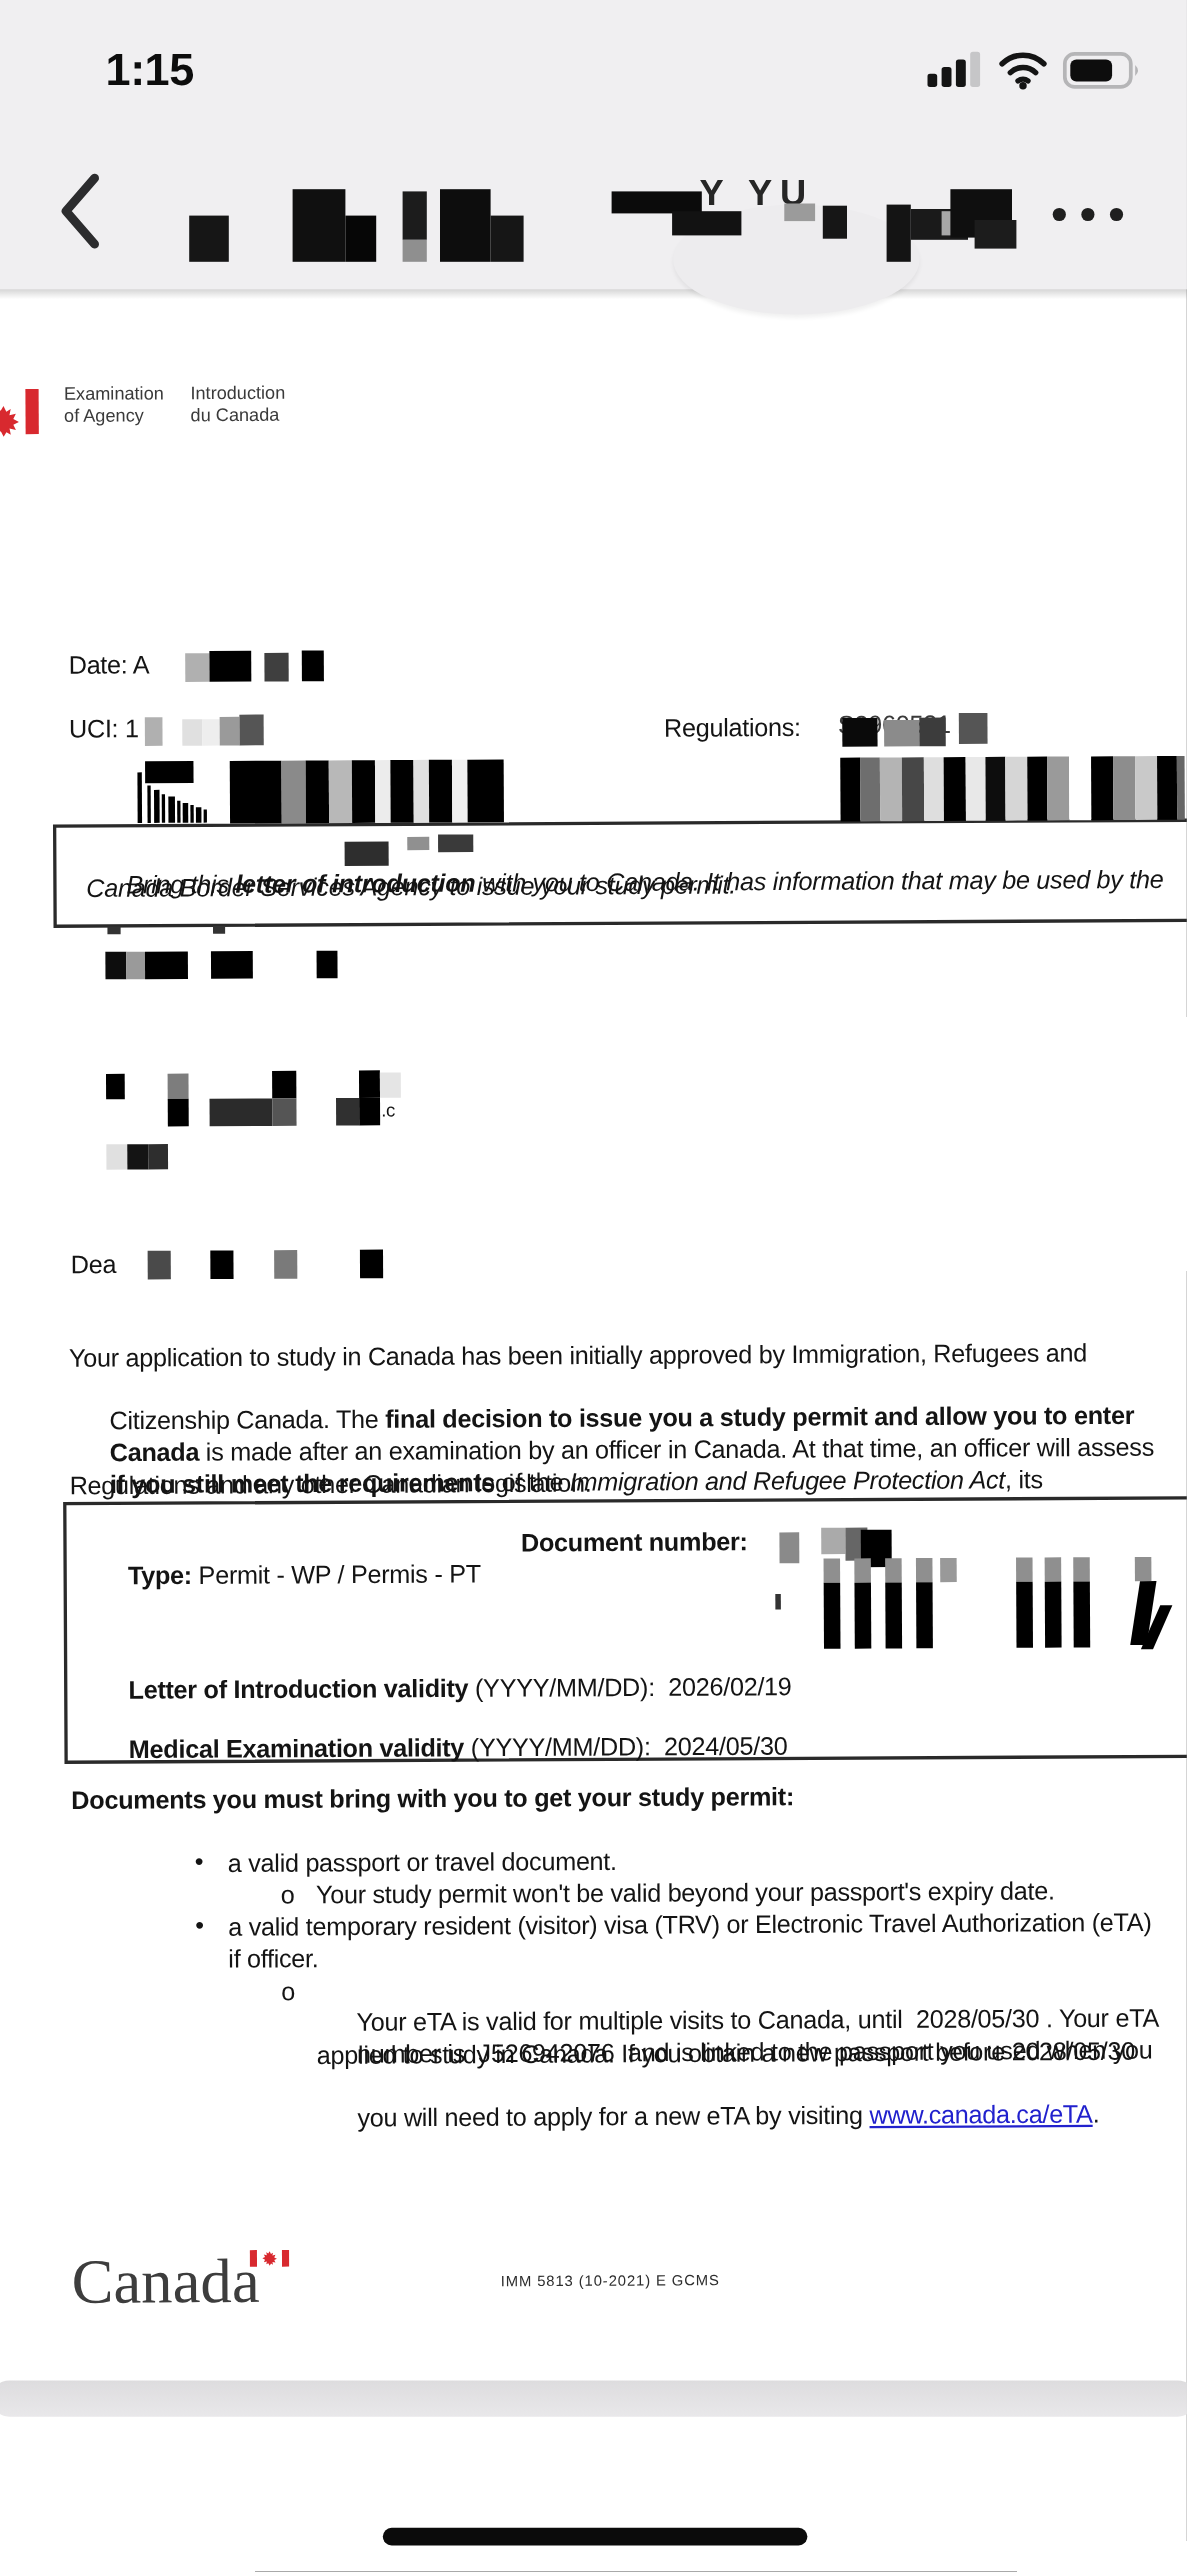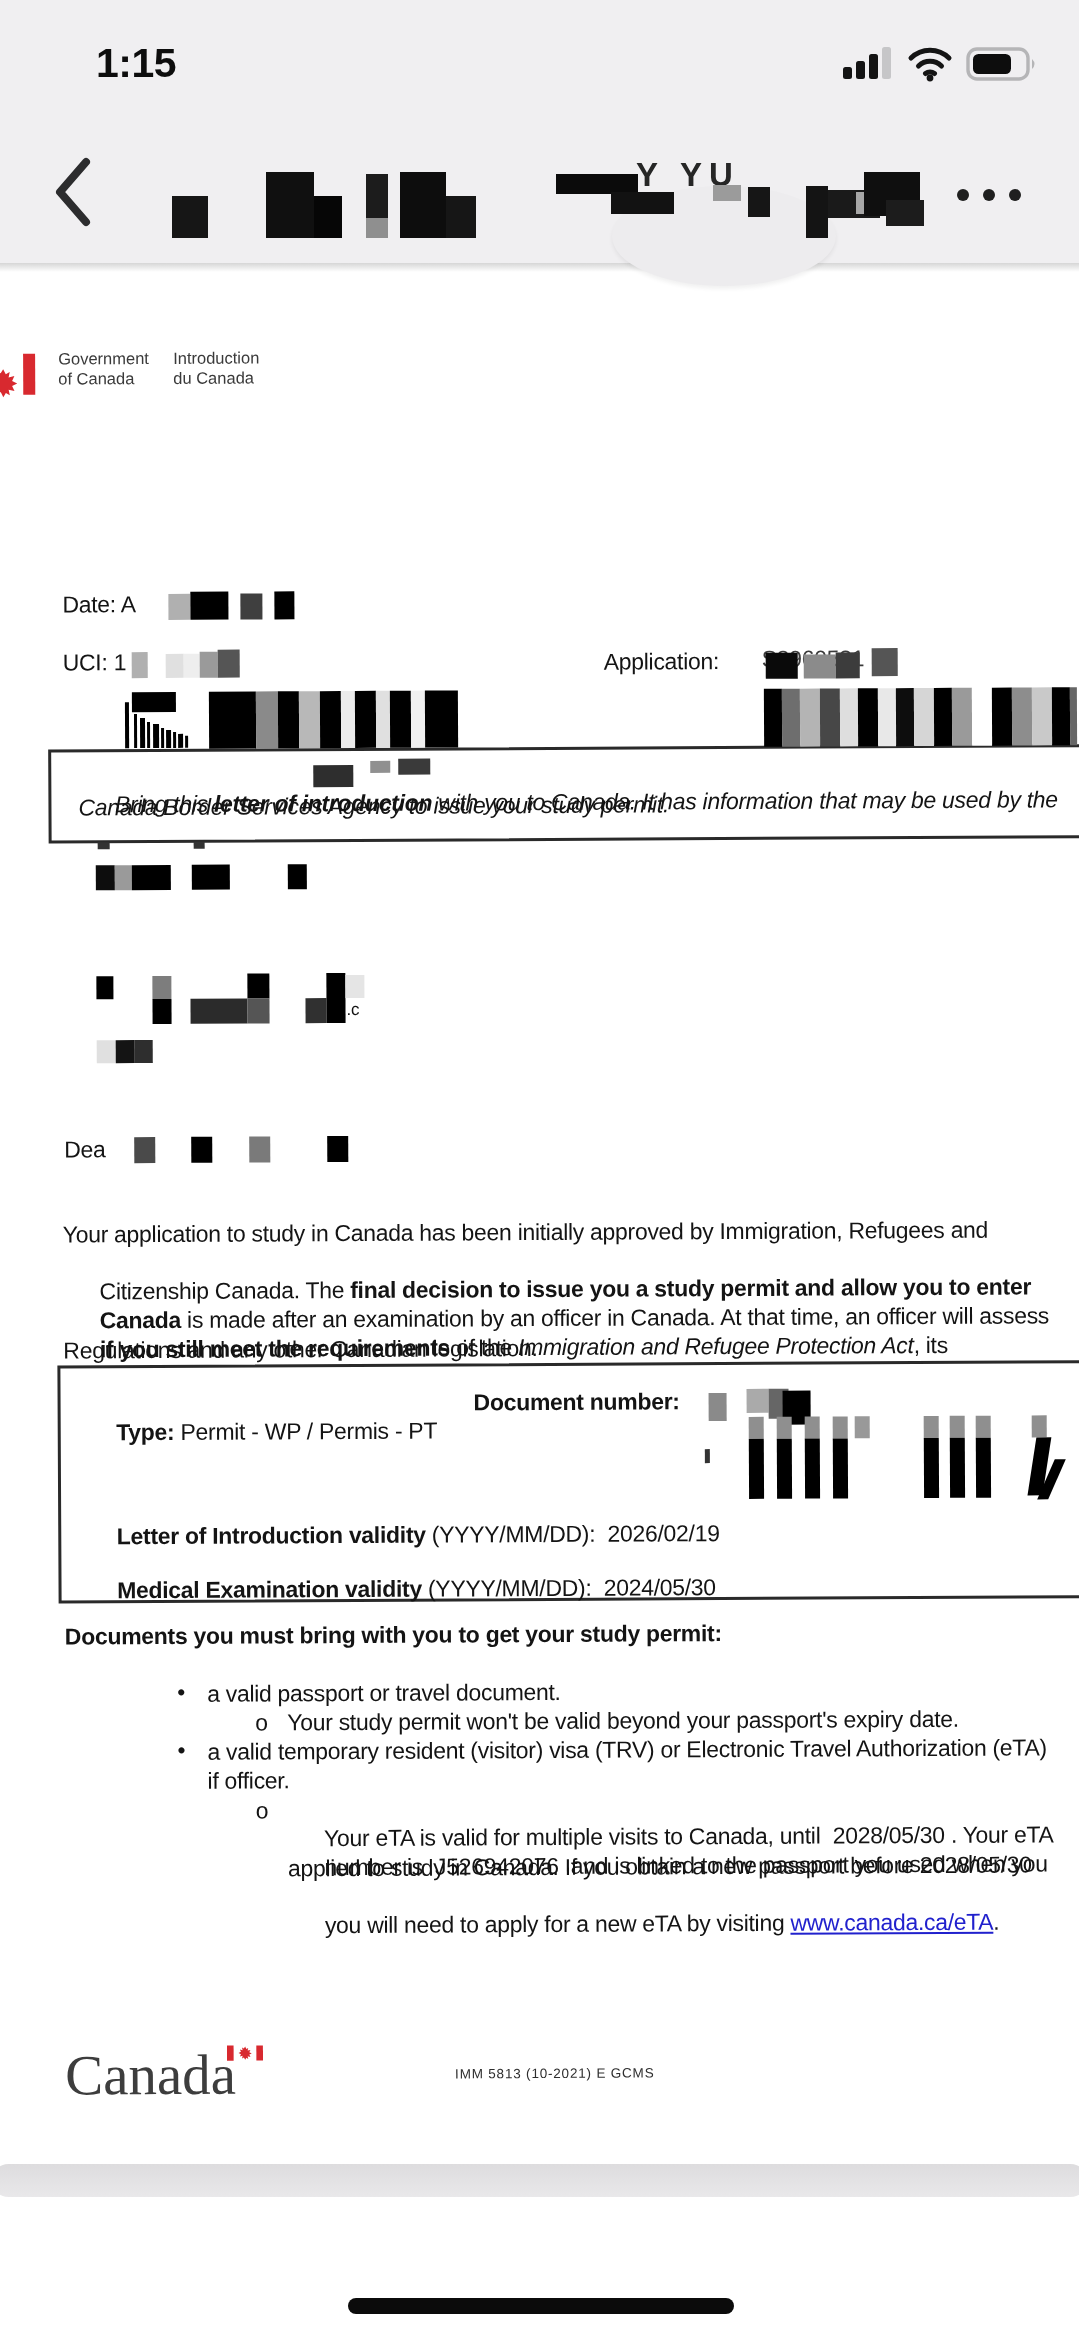--- a/index.html
+++ b/index.html
@@ -105,31 +105,31 @@
       <div style="left: 886px; top: 200px; width: 38px; height: 26px; background: rgb(28, 28, 28);"></div>
     </div>
 
   <div class="scan">
 
     <svg class="sig-leaf" width="28" height="44" viewBox="0 0 24 24">
       <path fill="#d8292f" d="M12 0l2.2 4.4 3.4-2-1 4.8 5-1.2-2 4.2 4.4 2.2-4.4 2.2 2 4.2-5-1.2 1 4.8-3.4-2L12 24l-2.2-4.4-3.4 2 1-4.8-5 1.2 2-4.2L0 11.6l4.4-2.2-2-4.2 5 1.2-1-4.8 3.4 2z" transform="translate(0,2)"></path>
     </svg>
     <div class="sig-bar"></div>
     <div class="sig-en">
-      <div>Government</div>
-      <div>of Canada</div>
+      <div>Examination</div>
+      <div>of Agency</div>
     </div>
     <div class="sig-fr">
       <div>Introduction</div>
       <div>du Canada</div>
     </div>
 
     <div class="tl" style="left:65px;top:588px">Date: A</div>
     <div class="tl" style="left:65px;top:646px">UCI: 1</div>
-    <div class="tl" style="left:606px;top:648px">Application:</div>
+    <div class="tl" style="left:606px;top:648px">Regulations:</div>
     <div class="tl frag" style="left:764px;top:646px;color:#3a3a3a">S3960531</div>
 
     <div class="nbox" style="left:50px;top:747px;width:1100px;height:88px"></div>
     <div class="tl i" style="left:80px;top:760px">
       <span>Bring this </span><span class="b">letter of introduction</span><span> with you to Canada. It has information that may be used by the</span>
     </div>
     <div class="tl i" style="left:80px;top:791px">Canada Border Services Agency to issue your study permit.</div>
 
     <div class="mos">
         <div style="left: 134px; top: 690px; width: 44px; height: 20px; background: rgb(0, 0, 0);"></div>

